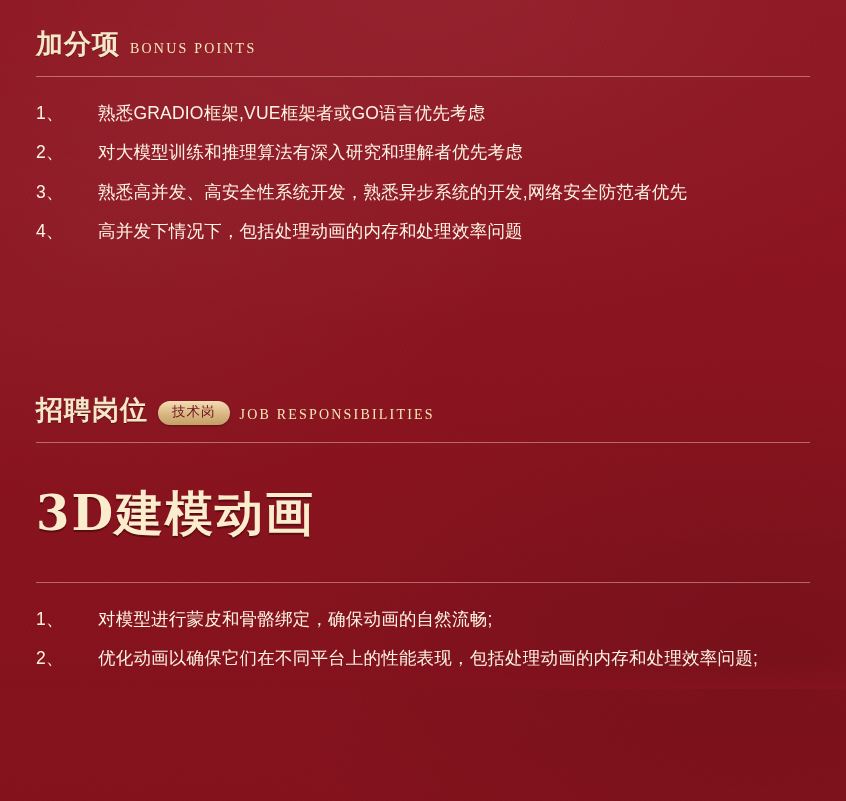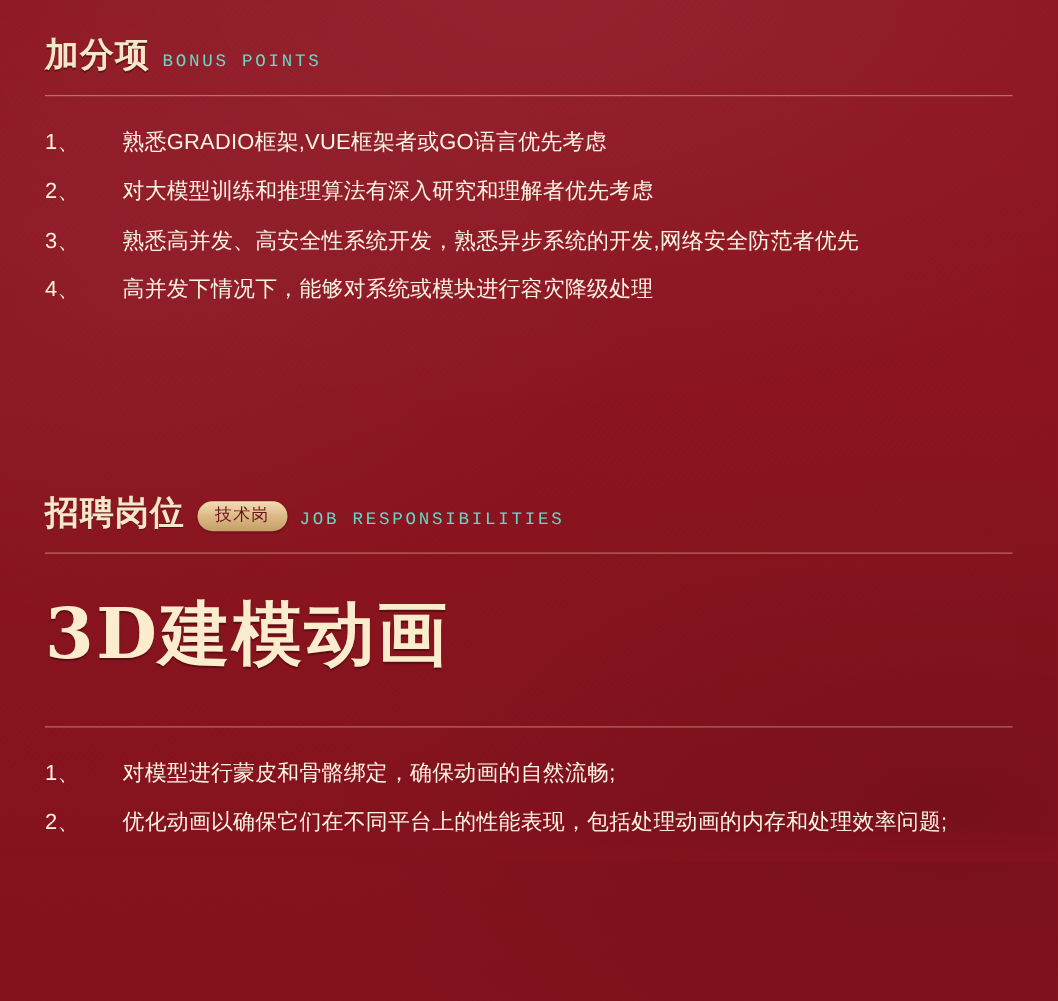--- a/index.html
+++ b/index.html
@@ -51,24 +51,24 @@
   .sec-title-cn {
     font-family: "DejaVu Serif", "Liberation Serif", serif;
     font-weight: bold;
     font-size: 27px;
     letter-spacing: 1px;
     color: #f6e7c8;
     text-shadow: 0 1px 0 rgba(0,0,0,.35);
     white-space: nowrap;
   }
   .sec-title-en {
-    font-family: Liberation Mono, monospace;
+    font-family: Liberation Serif, serif;
     font-size: 14px;
     letter-spacing: 2.2px;
-    color: #5eead4;
+    color: #fef9c3;
     opacity: .92;
     white-space: nowrap;
   }
   .rule {
     height: 1px;
     background: rgba(255, 225, 195, .42);
     margin-top: 14px;
   }
 
   
@@ -110,25 +110,25 @@
     font-size: 13.5px;
     font-weight: normal;
     letter-spacing: 1px;
     line-height: 1.25;
     box-shadow: 0 1px 2px rgba(0,0,0,.3);
     transform: translateY(-3px);
   }
   .job-title {
     font-family: "DejaVu Serif", "Liberation Serif", serif;
     font-weight: bold;
-    font-size: 56px;
+    font-size: 48px;
     line-height: 1.1;
     letter-spacing: 2px;
     color: #fbeccd;
-    margin-top: 34px;
+    margin-top: 44px;
     text-shadow: 0 2px 1px rgba(0,0,0,.35);
   }
   .sub-head {
     margin-top: 42px;
   }
   .fade-bottom {
     position: absolute;
     left: 0; right: 0; bottom: 0;
     height: 26px;
     background: linear-gradient(180deg, rgba(131,18,29,0) 0%, rgba(131,18,29,.9) 80%);
@@ -158,21 +158,21 @@
       <div class="list-item">
         <span class="list-num">2、</span>
         <span class="list-text">对大模型训练和推理算法有深入研究和理解者优先考虑</span>
       </div>
       <div class="list-item">
         <span class="list-num">3、</span>
         <span class="list-text">熟悉高并发、高安全性系统开发，熟悉异步系统的开发,网络安全防范者优先</span>
       </div>
       <div class="list-item">
         <span class="list-num">4、</span>
-        <span class="list-text">高并发下情况下，能够对系统或模块进行容灾降级处理</span>
+        <span class="list-text">高并发下情况下，包括处理动画的内存和处理效率问题</span>
       </div>
     </div>
   </div>
 
   <div class="job-block">
     <div class="sec-head">
       <span class="sec-title-cn">招聘岗位</span>
       <span class="badge">技术岗</span>
       <span class="sec-title-en">JOB RESPONSIBILITIES</span>
     </div>

